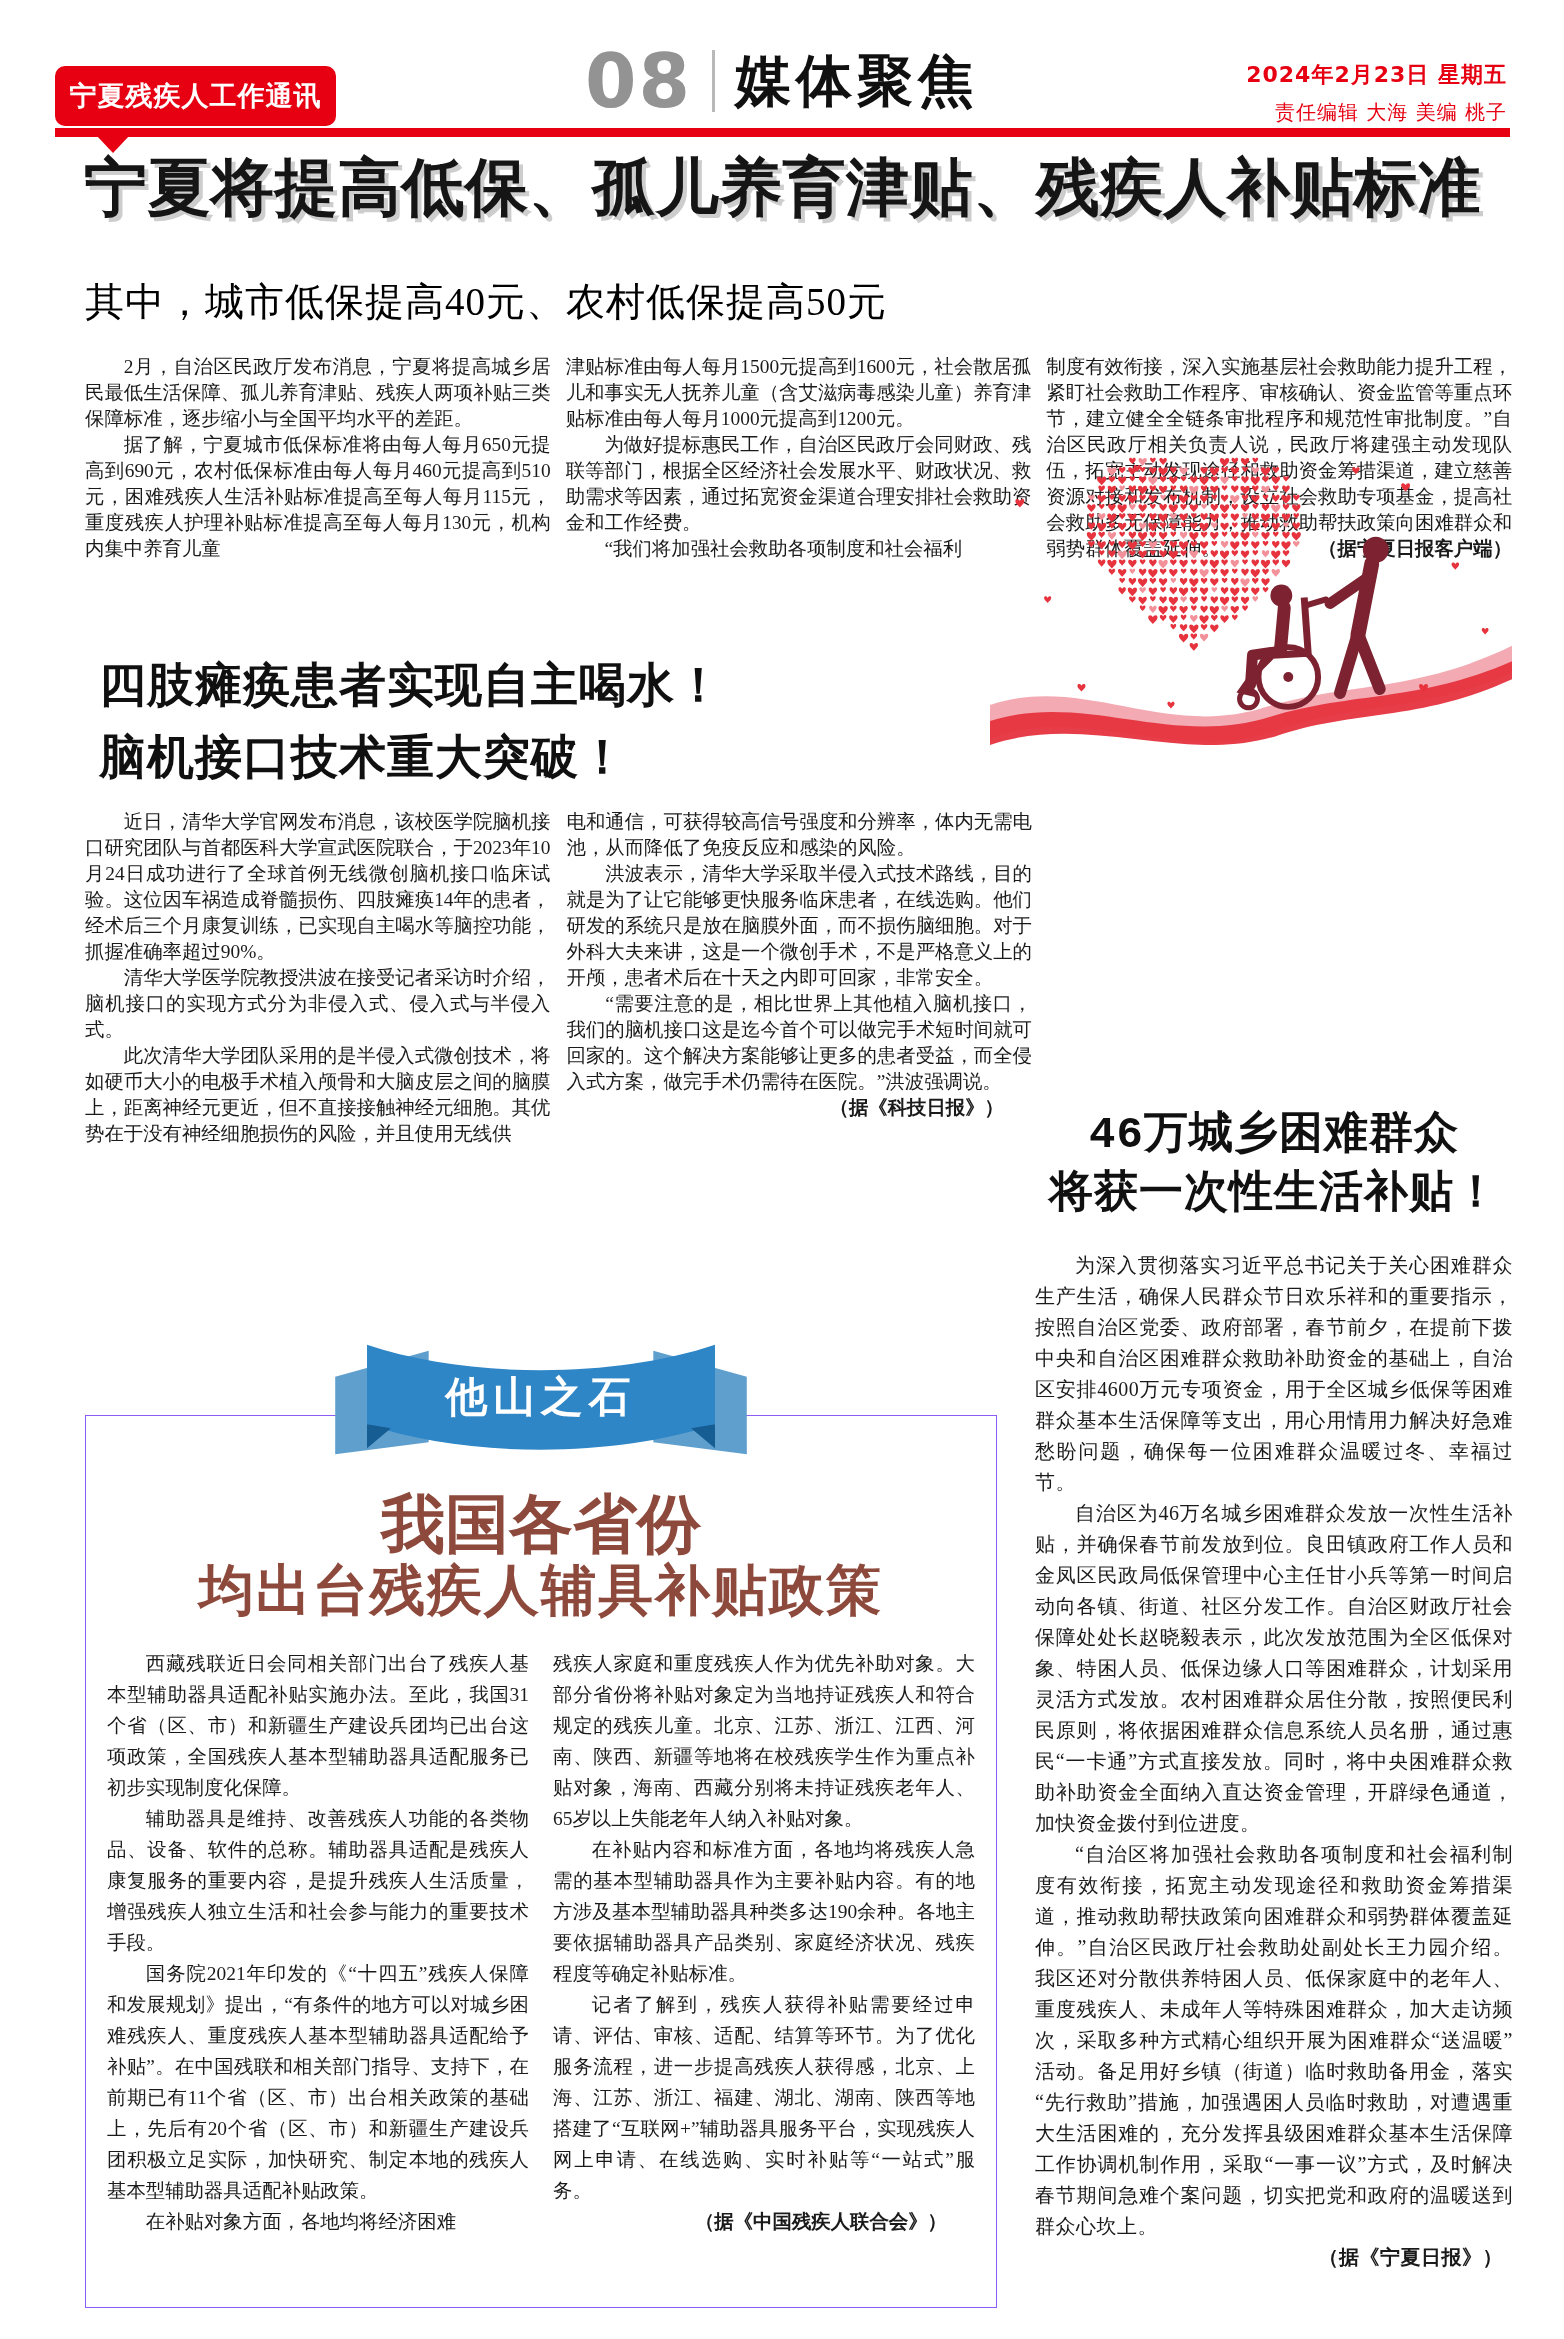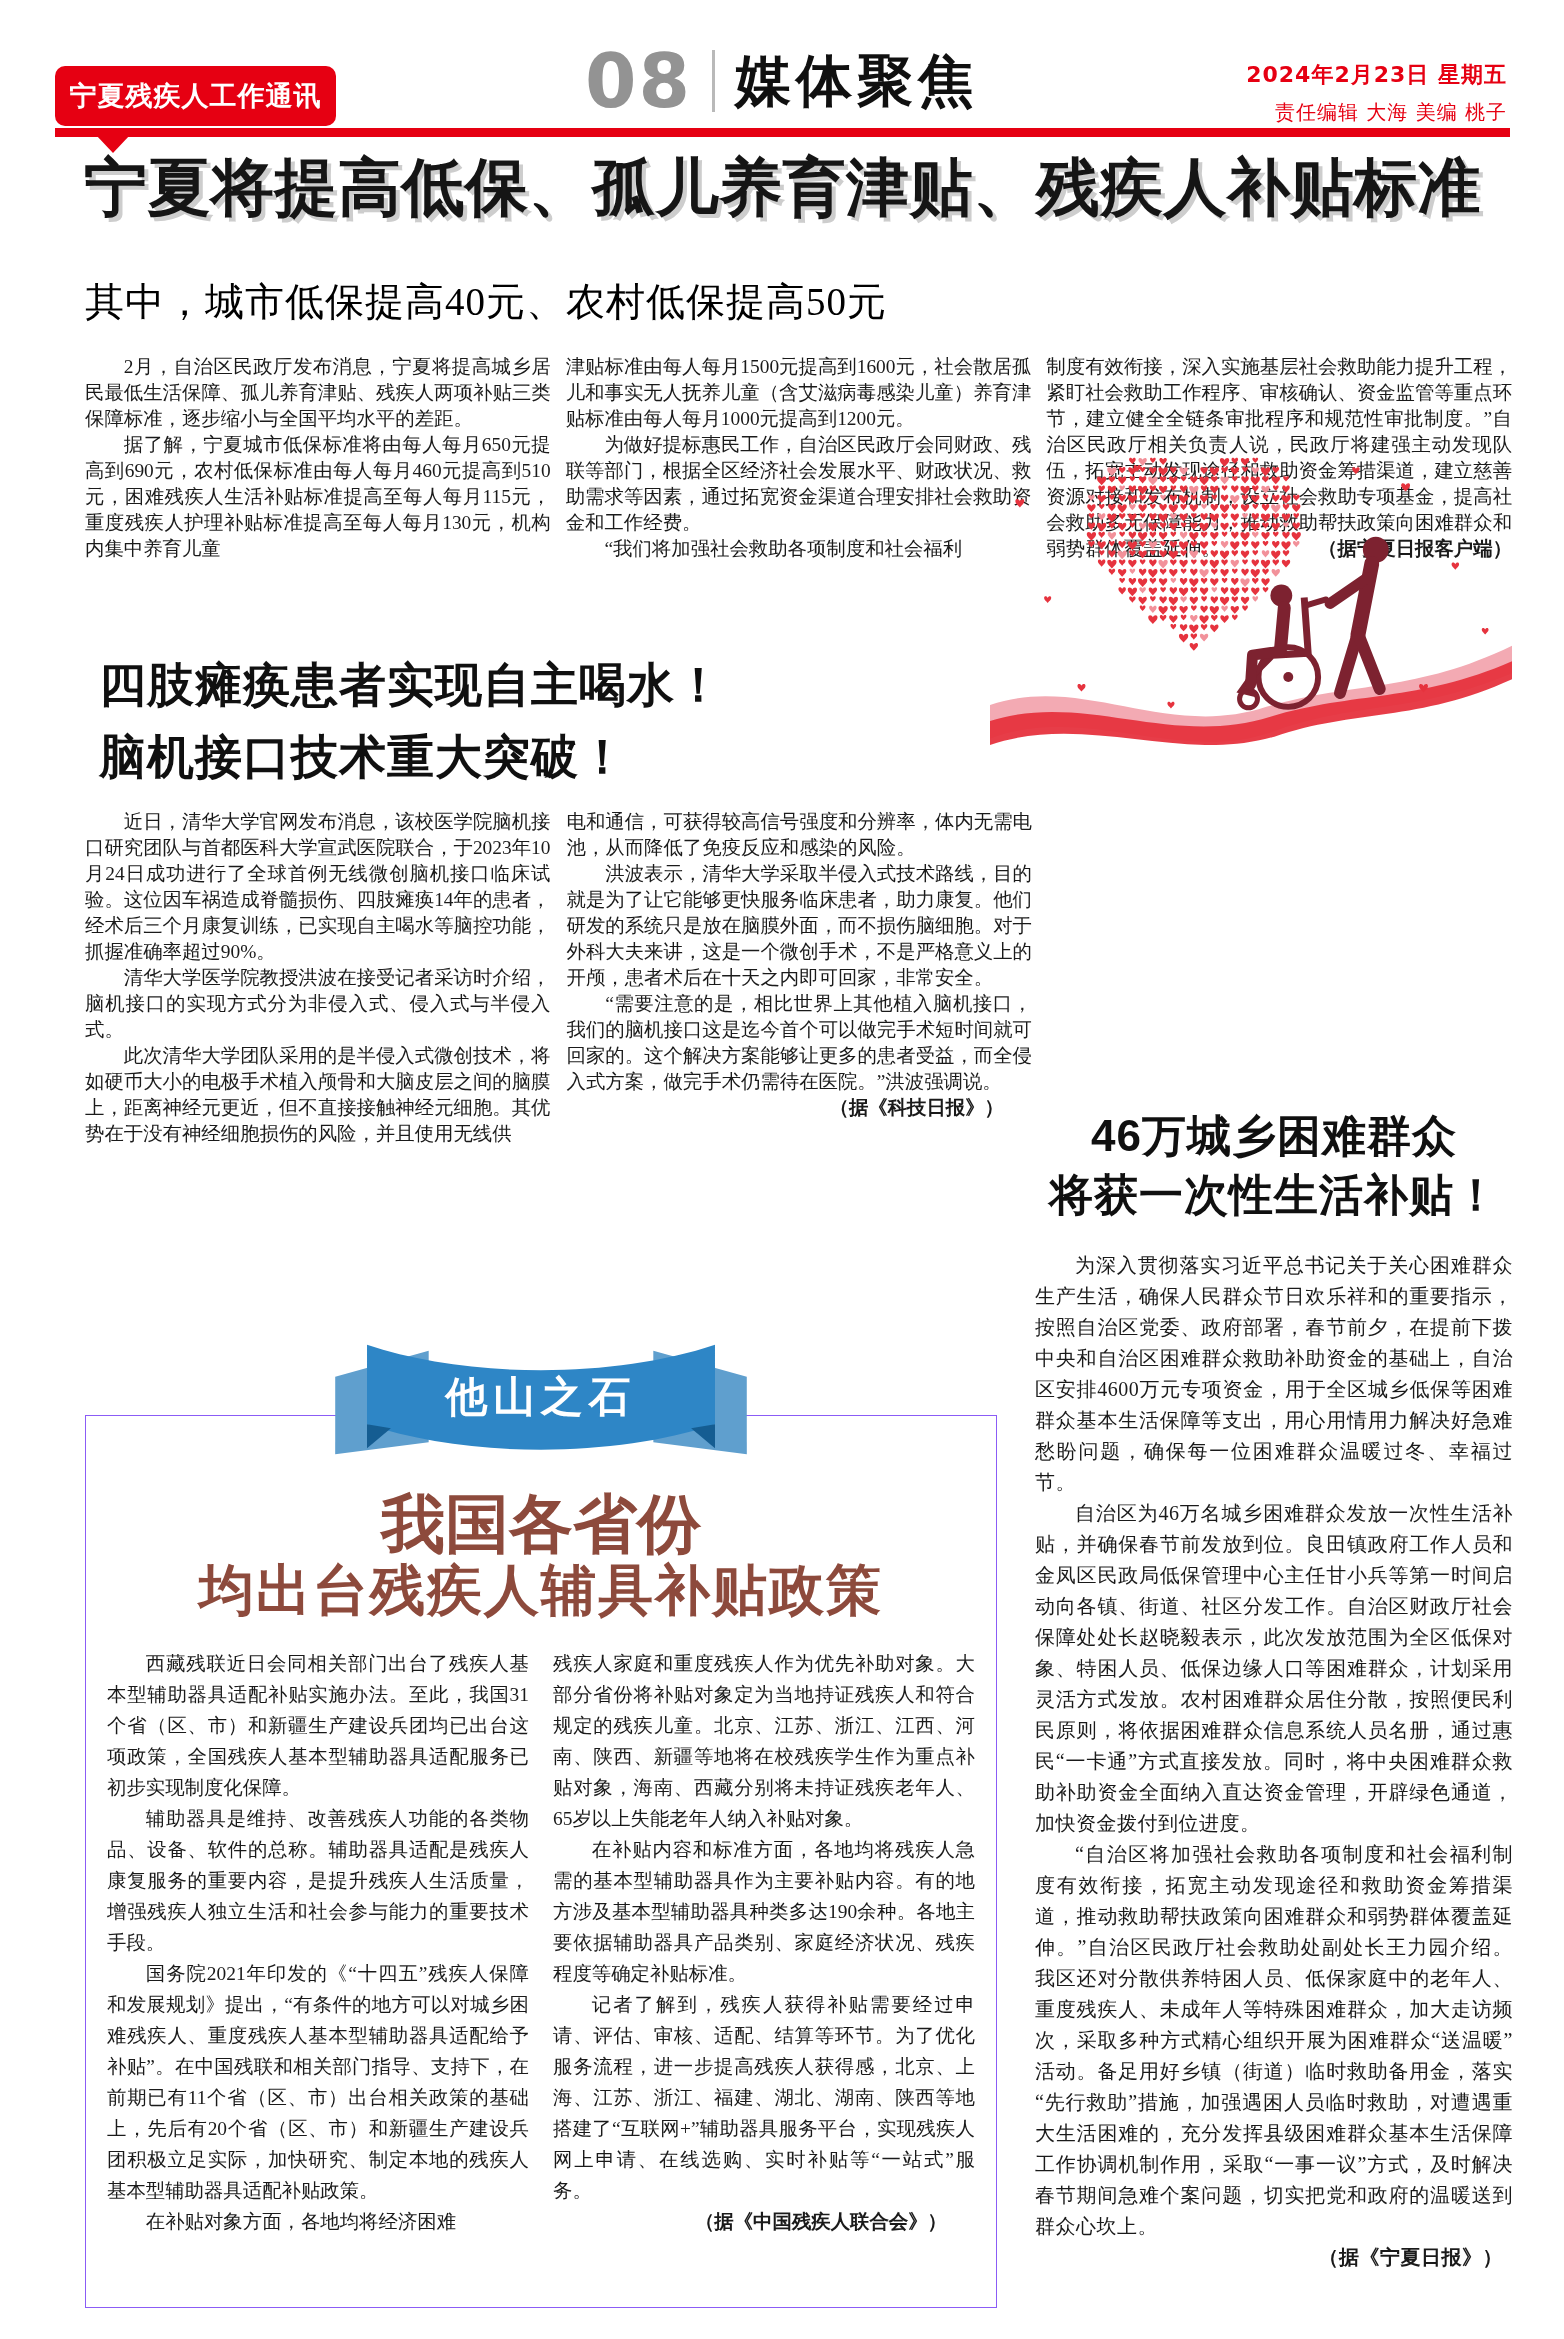--- a/index.html
+++ b/index.html
@@ -33,21 +33,21 @@
   .src-line{text-align:right;text-indent:0 !important;font-weight:bold;padding-right:28px;}
   
   .a2{position:absolute;left:85px;top:649px;width:947px;}
   .a2 .hl{font-family:"DejaVu Sans","Liberation Sans",sans-serif;font-weight:800;font-size:47px;
           line-height:72px;color:#101010;margin:0 0 16px 14px;letter-spacing:1px;}
   .a2-cols{display:flex;gap:16px;}
   
   .ill{position:absolute;left:990px;top:446px;width:522px;height:299px;}
   
   .a3{position:absolute;left:1035px;top:1106px;width:478px;}
-  .a3 .hl{font-family:Liberation Sans, sans-serif;font-weight:800;font-size:44px;
+  .a3 .hl{font-family:Liberation Mono, monospace;font-weight:800;font-size:44px;
           line-height:59px;color:#101010;text-align:center;margin:0;letter-spacing:1px;}
   .a3-body{margin-top:26px;font-size:20px;line-height:31px;text-align:justify;letter-spacing:0.5px;}
   .a3-body p{margin:0;text-indent:2em;}
   
   .box{position:absolute;left:85px;top:1415px;width:912px;height:893px;border:1px solid #8b5cf6;box-sizing:border-box;}
   .ribbon{position:absolute;left:50%;top:-99px;transform:translateX(-50%);width:468px;height:169px;}
   .box-hl{margin-top:78px;text-align:center;font-family:"Liberation Serif","DejaVu Serif",serif;
           font-weight:bold;color:#8d4a3c;}
   .box-hl .l1{font-size:64px;line-height:62px;}
   .box-hl .l2{font-size:55px;line-height:70px;letter-spacing:2px;}
@@ -98,21 +98,21 @@
     <h2 class="hl"><span>四肢瘫痪患者实现自主喝水！</span><br>
       <span>脑机接口技术重大突破！</span></h2>
     <div class="a2-cols">
       <div class="col">
         <p>近日，清华大学官网发布消息，该校医学院脑机接口研究团队与首都医科大学宣武医院联合，于2023年10月24日成功进行了全球首例无线微创脑机接口临床试验。这位因车祸造成脊髓损伤、四肢瘫痪14年的患者，经术后三个月康复训练，已实现自主喝水等脑控功能，抓握准确率超过90%。</p>
         <p>清华大学医学院教授洪波在接受记者采访时介绍，脑机接口的实现方式分为非侵入式、侵入式与半侵入式。</p>
         <p>此次清华大学团队采用的是半侵入式微创技术，将如硬币大小的电极手术植入颅骨和大脑皮层之间的脑膜上，距离神经元更近，但不直接接触神经元细胞。其优势在于没有神经细胞损伤的风险，并且使用无线供</p>
       </div>
       <div class="col">
         <p class="cont">电和通信，可获得较高信号强度和分辨率，体内无需电池，从而降低了免疫反应和感染的风险。</p>
-        <p>洪波表示，清华大学采取半侵入式技术路线，目的就是为了让它能够更快服务临床患者，助力康复。他们研发的系统只是放在脑膜外面，而不损伤脑细胞。对于外科大夫来讲，这是一个微创手术，不是严格意义上的开颅，患者术后在十天之内即可回家，非常安全。</p>
+        <p>洪波表示，清华大学采取半侵入式技术路线，目的就是为了让它能够更快服务临床患者，在线选购。他们研发的系统只是放在脑膜外面，而不损伤脑细胞。对于外科大夫来讲，这是一个微创手术，不是严格意义上的开颅，患者术后在十天之内即可回家，非常安全。</p>
         <p>“需要注意的是，相比世界上其他植入脑机接口，我们的脑机接口这是迄今首个可以做完手术短时间就可回家的。这个解决方案能够让更多的患者受益，而全侵入式方案，做完手术仍需待在医院。”洪波强调说。</p>
         <p class="src-line">（据《科技日报》）</p>
       </div>
     </div>
   </div>
 
   <div class="ill">
     <svg width="522" height="299" viewBox="0 0 525 300" xmlns="http://www.w3.org/2000/svg">
       <defs>
         <path id="hp" d="M0 6 C -1.5 1.5 -9 0 -9 6.5 C -9 11 -4 14 0 19 C 4 14 9 11 9 6.5 C 9 0 1.5 1.5 0 6 Z"></path>

